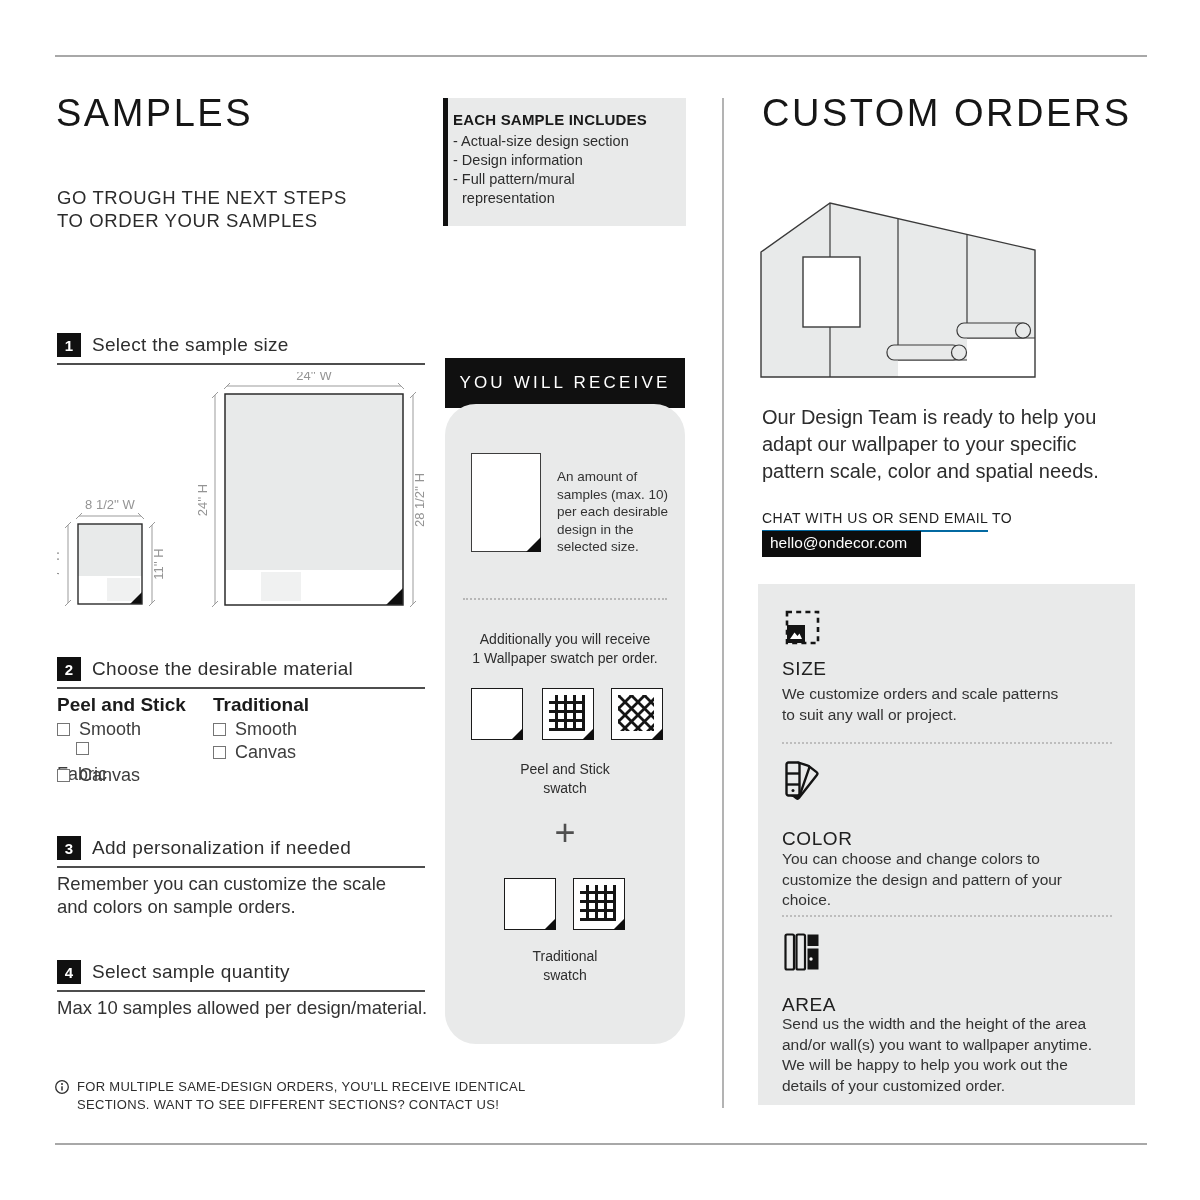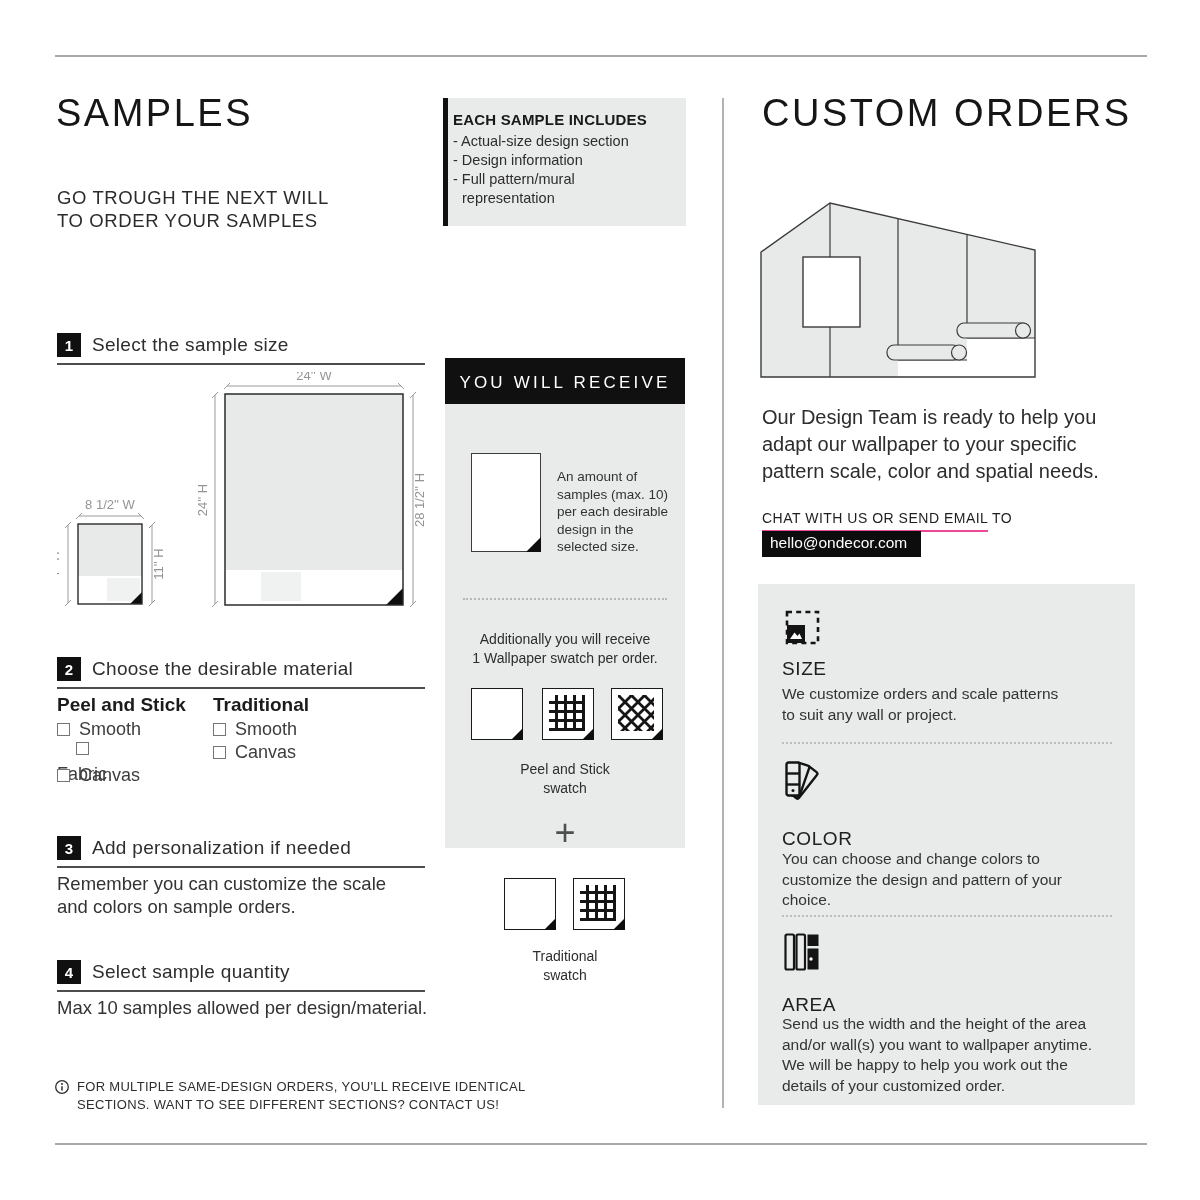--- a/index.html
+++ b/index.html
@@ -35,34 +35,34 @@
   
   .includes-bar { position:absolute; left:443px; top:98px; width:5px; height:128px; background:#111; }
   .includes-box { position:absolute; left:448px; top:98px; width:238px; height:128px; background:#e9eaea; padding:13px 10px 0 5px; }
   .includes-title { font-size:15px; font-weight:700; letter-spacing:0.2px; color:#191919; margin-bottom:4px; }
   .includes-item { font-size:14.5px; color:#2d2d2d; line-height:1.32; padding-left:9px; text-indent:-9px; }
   .includes-item::before { content:"- "; }
 
   
   .receive-header { position:absolute; left:445px; top:358px; width:240px; height:50px; background:#101010;
                     color:#fff; font-size:17px; letter-spacing:3.2px; display:flex; align-items:center; justify-content:center; }
-  .receive-panel { position:absolute; left:445px; top:404px; width:240px; height:444px; background:#e9eaea; }
+  .receive-panel { position:absolute; left:445px; top:404px; width:240px; height:640px; background:#e9eaea;border-radius:31px; }
   .sheet { position:absolute; left:26px; top:49px; width:70px; height:99px; background:#fff; border:1px solid #3d3d3d; }
   .fold { position:absolute; right:-1px; bottom:-1px; width:0; height:0; border-bottom:15px solid #0e0e0e; border-left:15px solid transparent; }
   .fold.small { border-bottom-width:12px; border-left-width:12px; }
   .receive-text { position:absolute; left:112px; top:64px; font-size:13.5px; line-height:1.3; color:#333; }
   .dotted { position:absolute; border-top:2px dotted #b7b7b7; }
   .center-text { position:absolute; left:0; width:240px; text-align:center; font-size:14px; line-height:1.35; color:#2d2d2d; }
   .swatch { position:absolute; width:52px; height:52px; background:#fff; border:1.5px solid #1a1a1a; }
   .plus { position:absolute; left:0; width:240px; top:408px; text-align:center; font-size:36px; font-weight:200; color:#4f4f4f; }
 
   
   .custom-intro { position:absolute; left:762px; top:404px; font-size:20px; line-height:1.36; color:#2d2d2d; }
   .chat-label { position:absolute; left:762px; top:510px; font-size:14px; letter-spacing:0.5px; color:#1e1e1e;
-                padding-bottom:4px; border-bottom:2px solid #ec4899; width:226px; white-space:nowrap; }
+                padding-bottom:4px; border-bottom:2px solid #0369a1; width:226px; white-space:nowrap; }
   .email-badge { position:absolute; left:762px; top:531px; background:#0d0d0d; color:#fff; font-size:15.5px;
                  padding:3px 14px 5px 8px; display:inline-block;text-align:center; }
 
   .features-panel { position:absolute; left:758px; top:584px; width:377px; height:521px; background:#e9eaea; }
   .feat-icon { position:absolute; left:24px; width:40px; height:40px; }
   .feat-title { position:absolute; left:24px; font-size:19px; letter-spacing:0.6px; color:#202020;margin-top:6px; }
   .feat-text { position:absolute; left:24px; font-size:15.5px; line-height:1.33; color:#333; }
   .feat-sep { position:absolute; left:24px; width:330px; border-top:2px dotted #bdbdbd; }
 
   svg text { font-family:"Liberation Sans", sans-serif; }
@@ -73,21 +73,21 @@
 
 <div class="page">
 
   <div class="hrule" style="left:55px; top:55px; width:1092px;"></div>
   <div class="hrule" style="left:55px; top:1143px; width:1092px;"></div>
   <div class="vdivider" style="left:722px; top:98px; height:1010px;"></div>
 
   <div class="big-title" style="left:56px; top:92px;">SAMPLES</div>
 
   <div class="intro">
-    <span class="line">GO TROUGH THE NEXT WILL</span>
+    <span class="line">GO TROUGH THE NEXT STEPS</span>
     <span class="line">TO ORDER YOUR SAMPLES</span>
   </div>
 
   <div class="step-row" style="top:333px;">
     <span class="step-num">1</span>
     <span class="step-title">Select the sample size</span>
   </div>
 
   <svg style="position:absolute; left:57px; top:372px;" width="368" height="245" viewBox="0 0 368 245">
 

